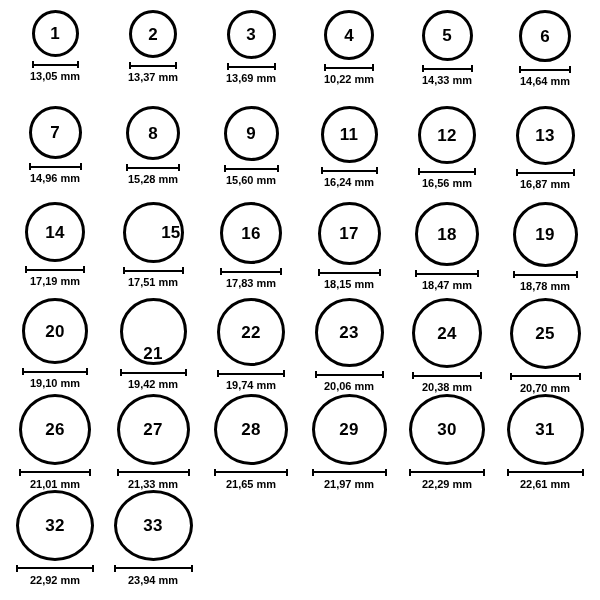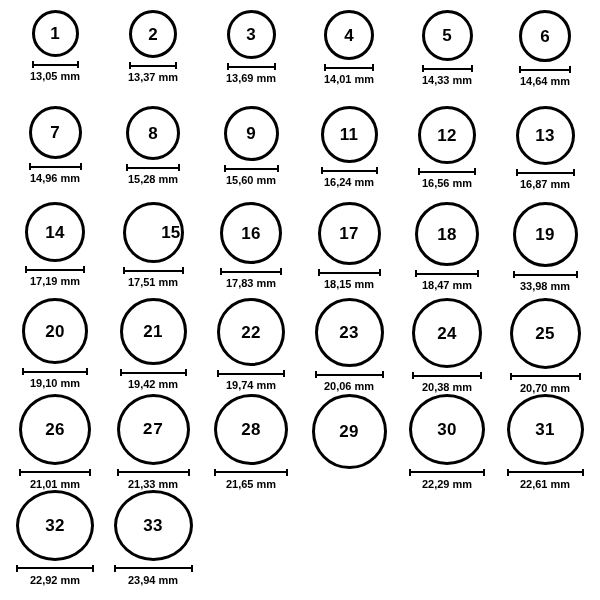--- a/index.html
+++ b/index.html
@@ -116,21 +116,21 @@
           <div class="measure-bar" style="width: 49px;"></div>
           <div class="measure-label">13,69 mm</div>
         </div>
       </div>
       <div class="ring-cell">
         <div class="ring-circle" style="width: 50px; height: 50px;">
           <span class="ring-size">4</span>
         </div>
         <div class="measure">
           <div class="measure-bar" style="width: 50px;"></div>
-          <div class="measure-label">14,01 mm</div>
+          <div class="measure-label">10,22 mm</div>
         </div>
       </div>
       <div class="ring-cell">
         <div class="ring-circle" style="width: 51px; height: 51px;">
           <span class="ring-size">5</span>
         </div>
         <div class="measure">
           <div class="measure-bar" style="width: 51px;"></div>
           <div class="measure-label">14,33 mm</div>
         </div>
@@ -242,34 +242,34 @@
           <div class="measure-bar" style="width: 64px;"></div>
           <div class="measure-label">18,47 mm</div>
         </div>
       </div>
       <div class="ring-cell">
         <div class="ring-circle" style="width: 65px; height: 65px;">
           <span class="ring-size">19</span>
         </div>
         <div class="measure">
           <div class="measure-bar" style="width: 65px;"></div>
-          <div class="measure-label">33,98 mm</div>
+          <div class="measure-label">18,78 mm</div>
         </div>
       </div>
       <div class="ring-cell">
         <div class="ring-circle" style="width: 66px; height: 66px;">
           <span class="ring-size">20</span>
         </div>
         <div class="measure">
           <div class="measure-bar" style="width: 66px;"></div>
           <div class="measure-label">19,10 mm</div>
         </div>
       </div>
       <div class="ring-cell">
-        <div class="ring-circle" style="width: 67px; height: 67px;">
+        <div class="ring-circle" style="width: 67px; height: 67px; align-items: flex-end;">
           <span class="ring-size">21</span>
         </div>
         <div class="measure">
           <div class="measure-bar" style="width: 67px;"></div>
           <div class="measure-label">19,42 mm</div>
         </div>
       </div>
       <div class="ring-cell">
         <div class="ring-circle" style="width: 68px; height: 68px;">
           <span class="ring-size">22</span>
@@ -309,40 +309,44 @@
       <div class="ring-cell">
         <div class="ring-circle" style="width: 72px; height: 72px;">
           <span class="ring-size">26</span>
         </div>
         <div class="measure">
           <div class="measure-bar" style="width: 72px;"></div>
           <div class="measure-label">21,01 mm</div>
         </div>
       </div>
       <div class="ring-cell">
-        <div class="ring-circle" style="width: 73px; height: 73px; font-family: Liberation Mono, monospace;">
+        <div class="ring-circle" style="width: 73px; height: 73px;">
           <span class="ring-size">27</span>
         </div>
         <div class="measure">
           <div class="measure-bar" style="width: 73px;"></div>
           <div class="measure-label">21,33 mm</div>
         </div>
       </div>
       <div class="ring-cell">
         <div class="ring-circle" style="width: 74px; height: 74px;">
           <span class="ring-size">28</span>
         </div>
         <div class="measure">
           <div class="measure-bar" style="width: 74px;"></div>
           <div class="measure-label">21,65 mm</div>
         </div>
       </div>
       <div class="ring-cell">
         <div class="ring-circle" style="width: 75px; height: 75px;">
           <span class="ring-size">29</span>
+        </div>
+        <div class="measure">
+          <div class="measure-bar" style="width: 75px;"></div>
+          <div class="measure-label">21,97 mm</div>
         </div>
       </div>
       <div class="ring-cell">
         <div class="ring-circle" style="width: 76px; height: 76px;">
           <span class="ring-size">30</span>
         </div>
         <div class="measure">
           <div class="measure-bar" style="width: 76px;"></div>
           <div class="measure-label">22,29 mm</div>
         </div>

